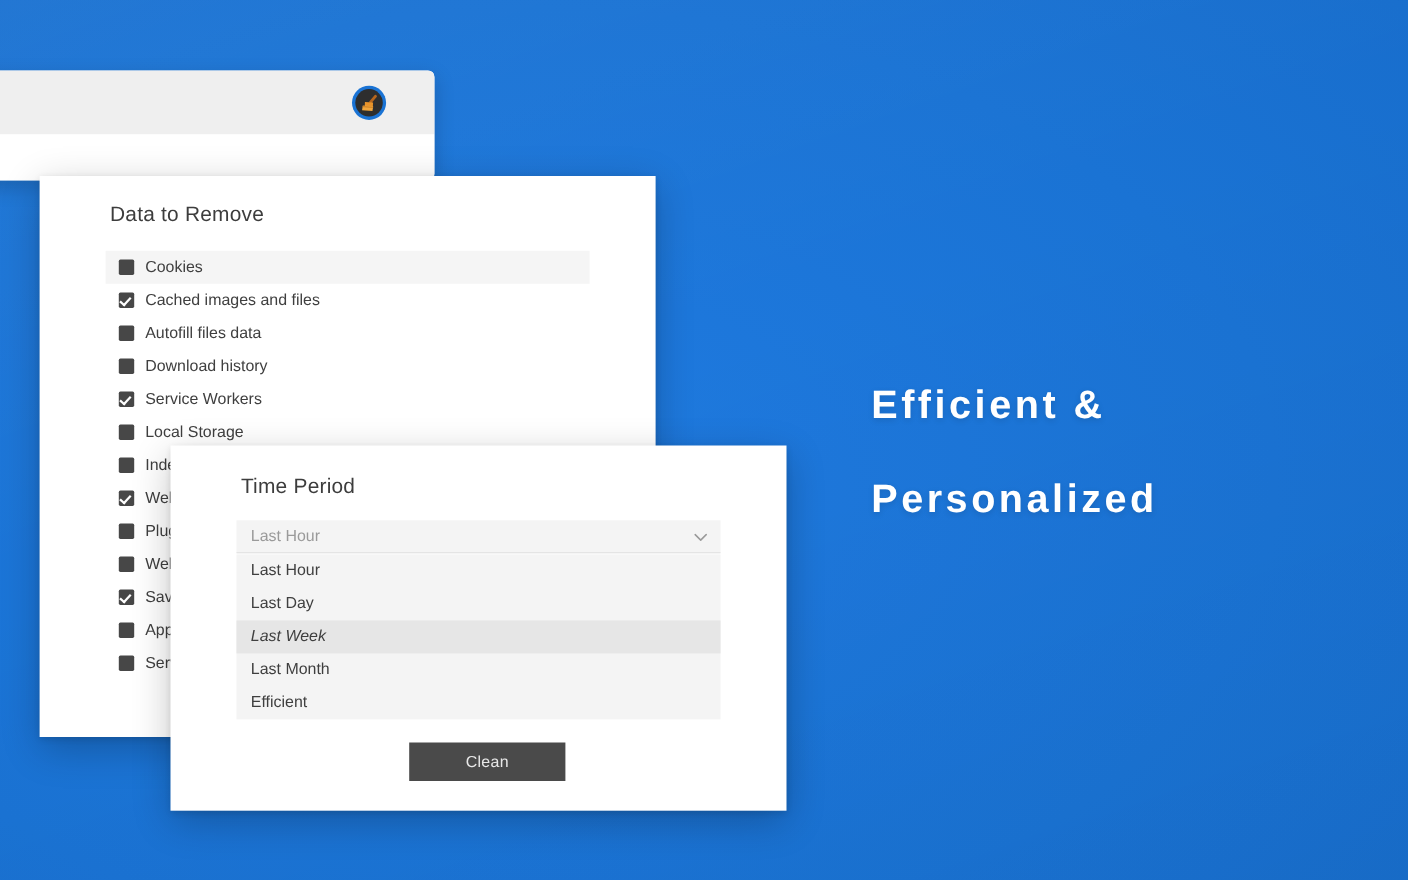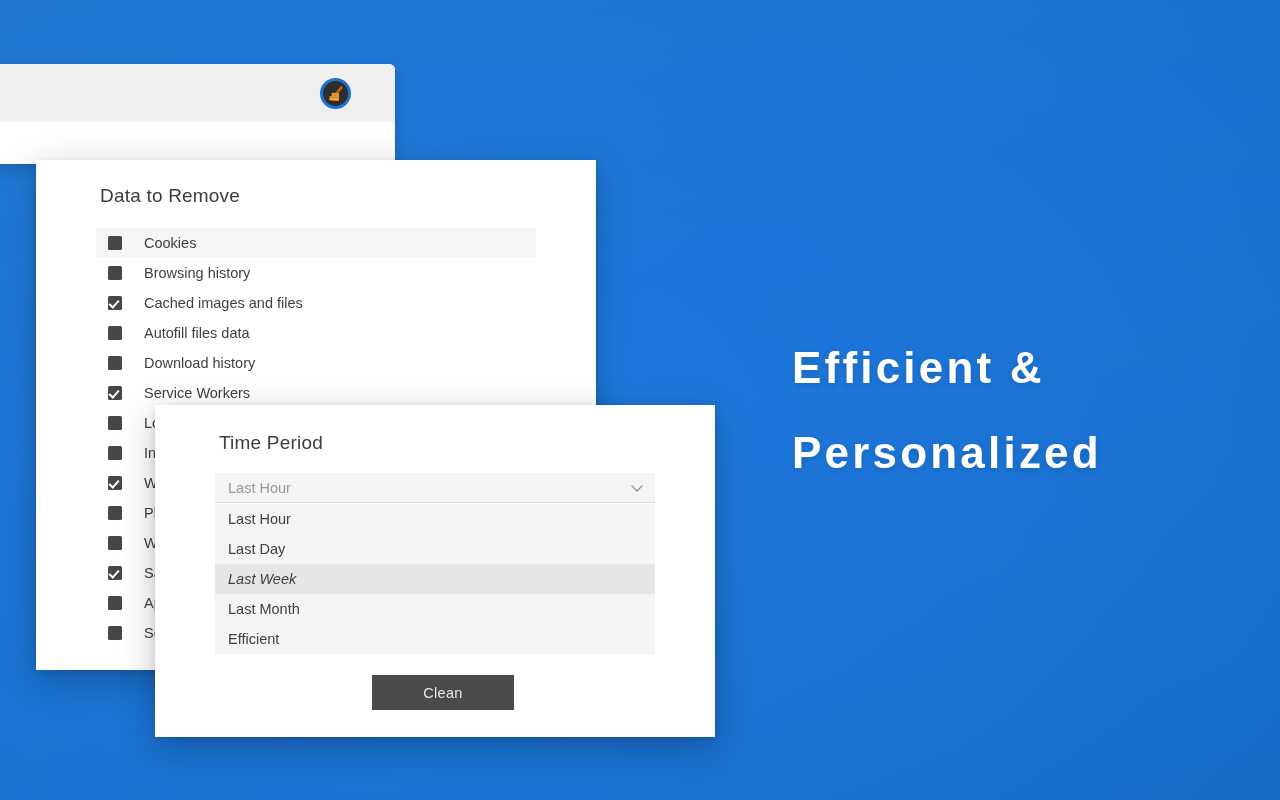--- a/index.html
+++ b/index.html
@@ -30,21 +30,21 @@
 
   
   #hero {
     position: absolute;
     left: 792px;
     top: 325px;
     width: 470px;
   }
   #hero .line {
     color: #ffffff;
-    font-size: 44px;
+    font-size: 36px;
     font-weight: bold;
     letter-spacing: 3.2px;
     line-height: 85px;
     white-space: nowrap;
     text-shadow: 0 2px 6px rgba(0,0,0,0.13);
   }
 
   
   #browser-window {
     position: absolute;
@@ -123,21 +123,21 @@
     display: flex;
     align-items: center;
     padding-left: 12px;
     box-sizing: border-box;
     white-space: nowrap;
   }
   .data-row.active { background: #f5f5f5; }
   .data-row .label {
     font-size: 14.5px;
     color: #3f3f3f;
-    margin-left: 22px;
+    margin-left: 10px;
   }
   .cbox {
     width: 14px;
     height: 14px;
     background: #474747;
     border-radius: 1.5px;
     flex: 0 0 auto;
     position: relative;
   }
   .cbox.checked::after {
@@ -243,24 +243,20 @@
 </div>
 
 <div class="dialog" id="data-dialog">
   <div class="dialog-title">Data to Remove</div>
   <div id="data-list">
       <div class="data-row active">
         <span class="cbox"></span>
         <span class="label">Cookies</span>
       </div>
       <div class="data-row">
-        <span class="cbox"></span>
-        <span class="label">Browsing history</span>
-      </div>
-      <div class="data-row">
         <span class="cbox checked"></span>
         <span class="label">Cached images and files</span>
       </div>
       <div class="data-row">
         <span class="cbox"></span>
         <span class="label">Autofill files data</span>
       </div>
       <div class="data-row">
         <span class="cbox"></span>
         <span class="label">Download history</span>

